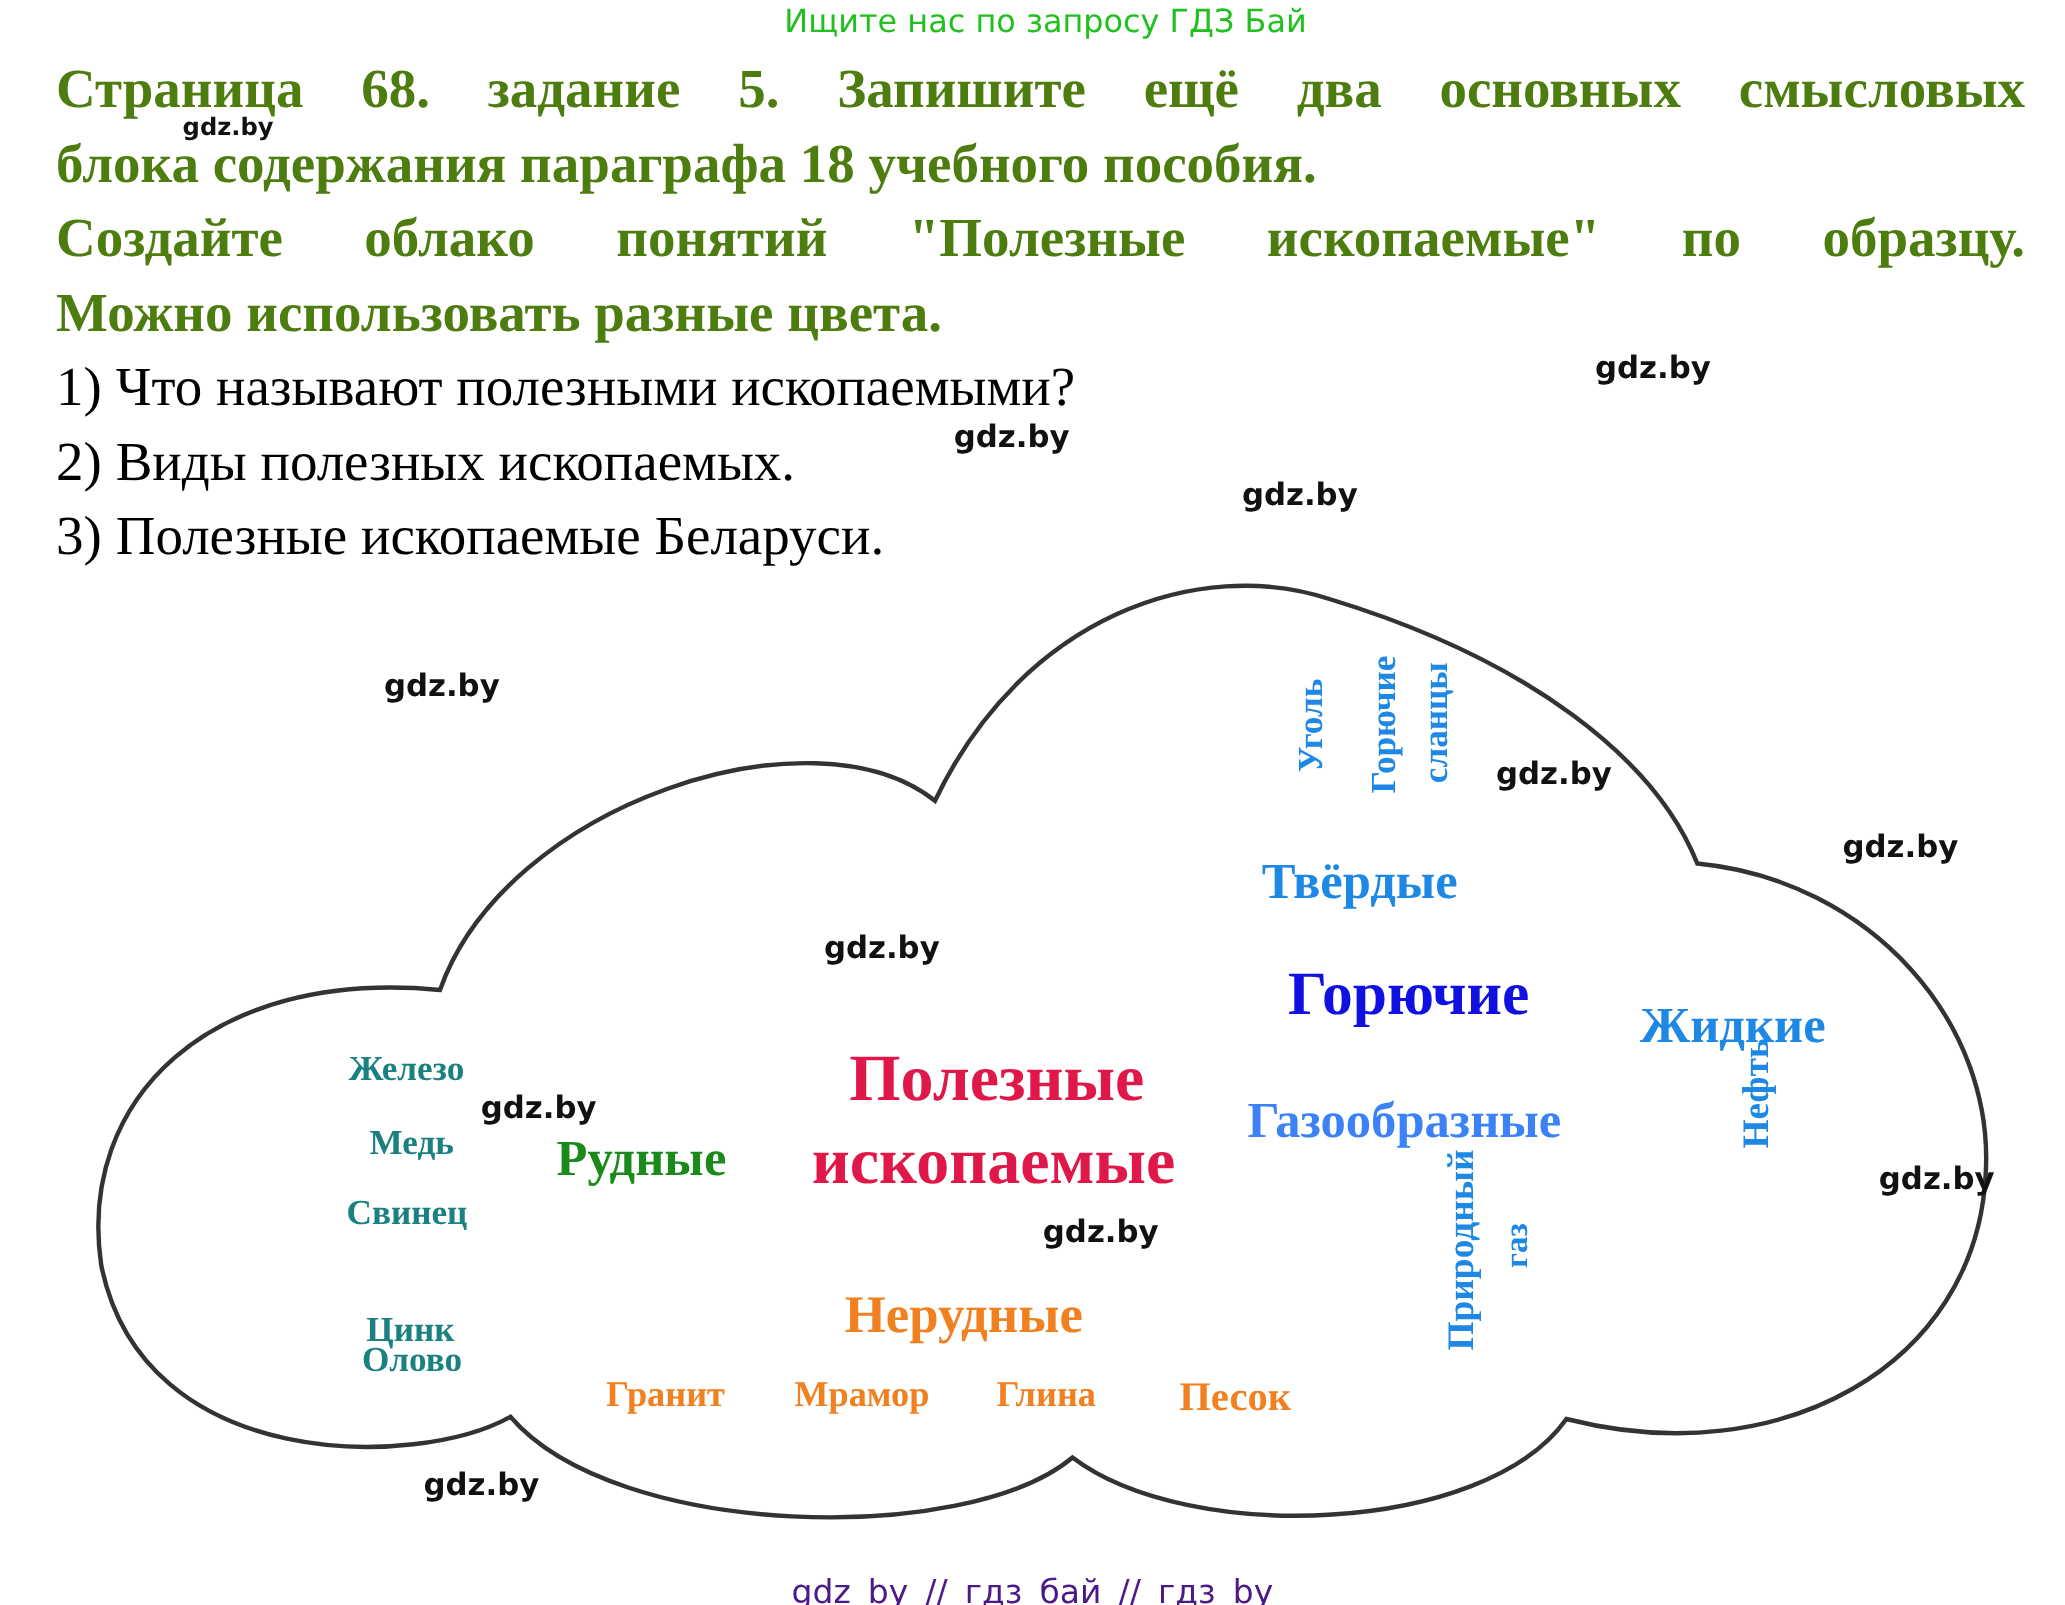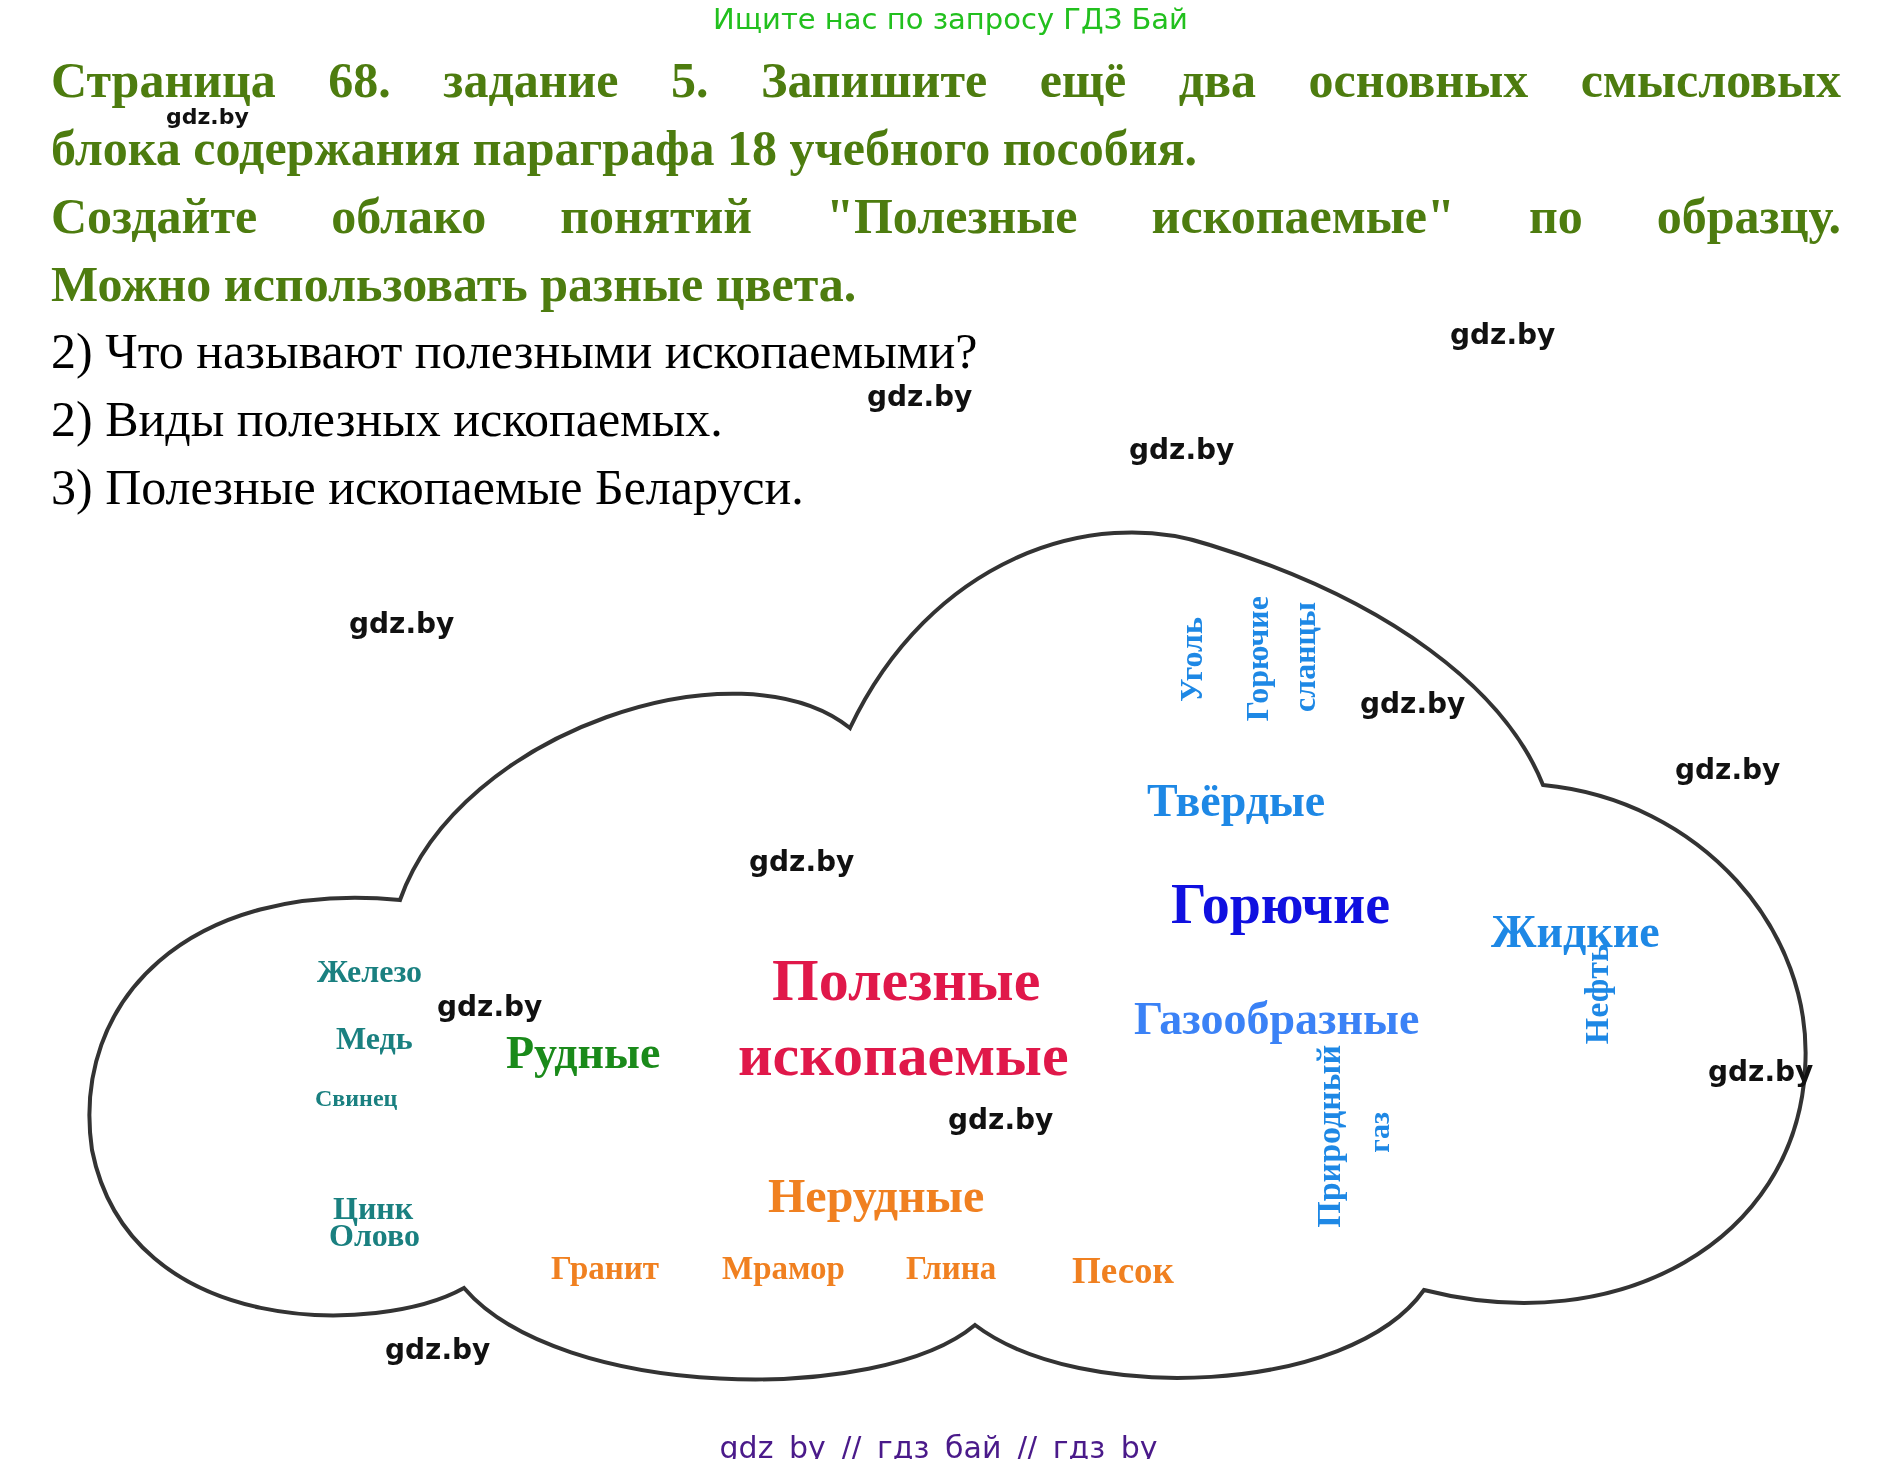--- a/index.html
+++ b/index.html
@@ -35,31 +35,31 @@
 
 <div class="abs banner">Ищите нас по запросу ГДЗ Бай</div>
 
 <div class="abs title" style="top:46px;">
   <span class="title-line">Страница 68. задание 5. Запишите ещё два основных смысловых</span>
   <span class="title-line last">блока содержания параграфа 18 учебного пособия.</span>
   <span class="title-line">Создайте облако понятий "Полезные ископаемые" по образцу.</span>
   <span class="title-line last">Можно использовать разные цвета.</span>
 </div>
 
-<div class="abs q" style="top:322px;">2) Что называют полезными ископаемыми?</div>
+<div class="abs q" style="top:322px;">1) Что называют полезными ископаемыми?</div>
 <div class="abs q" style="top:390px;">2) Виды полезных ископаемых.</div>
 <div class="abs q" style="top:458px;">3) Полезные  ископаемые  Беларуси.</div>
 
 <div class="abs w" style="left: 772px; top: 950px; font-size: 60px; color: rgb(224, 24, 74);">Полезные</div>
 <div class="abs w" style="left: 738px; top: 1025px; font-size: 60px; color: rgb(224, 24, 74);">ископаемые</div>
 
 <div class="abs w" style="left: 506px; top: 1030px; font-size: 46px; color: rgb(26, 138, 26);">Рудные</div>
 <div class="abs w ore-item" style="left: 317px; top: 955px; font-size: 32px; color: rgb(26, 128, 128);">Железо</div>
 <div class="abs w ore-item" style="left: 336px; top: 1022px; font-size: 32px; color: rgb(26, 128, 128);">Медь</div>
-<div class="abs w ore-item" style="left: 315px; top: 1086px; font-size: 24px; color: rgb(26, 128, 128); text-align: center;">Свинец</div>
+<div class="abs w ore-item" style="left: 315px; top: 1086px; font-size: 32px; color: rgb(26, 128, 128); text-align: center;">Свинец</div>
 <div class="abs w ore-item" style="left: 333px; top: 1152px; font-size: 32px; color: rgb(26, 128, 128); margin-top: 40px;">Цинк</div>
 <div class="abs w ore-item" style="left: 329px; top: 1219px; font-size: 32px; color: rgb(26, 128, 128);">Олово</div>
 
 <div class="abs w" style="left: 768px; top: 1172px; font-size: 48px; color: rgb(240, 128, 32);">Нерудные</div>
 <div class="abs w nonore-item" style="left: 551px; top: 1252px; font-size: 33px; color: rgb(240, 128, 32);">Гранит</div>
 <div class="abs w nonore-item" style="left: 722px; top: 1252px; font-size: 33px; color: rgb(240, 128, 32);">Мрамор</div>
 <div class="abs w nonore-item" style="left: 906px; top: 1252px; font-size: 33px; color: rgb(240, 128, 32);">Глина</div>
 <div class="abs w nonore-item" style="left: 1072px; top: 1252px; font-size: 37px; color: rgb(240, 128, 32);">Песок</div>
 
 <div class="abs w" style="left: 1171px; top: 876px; font-size: 56px; color: rgb(16, 16, 224);">Горючие</div>

